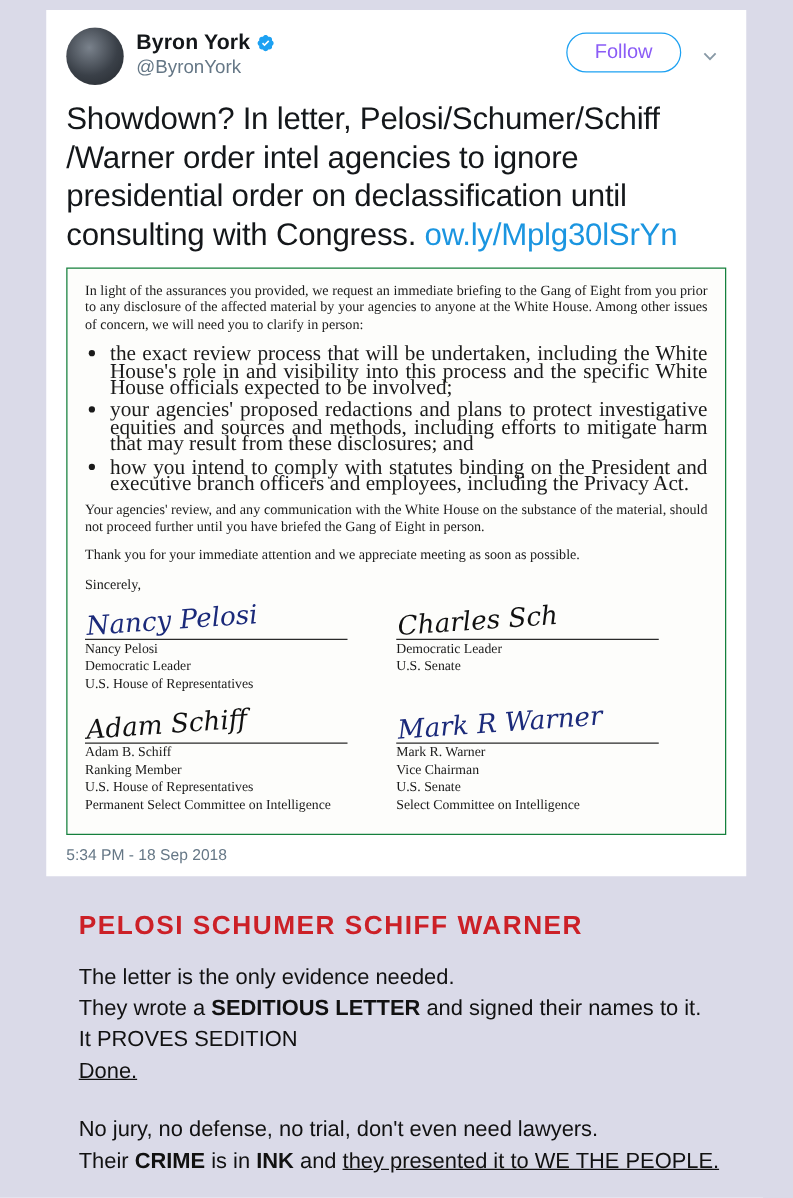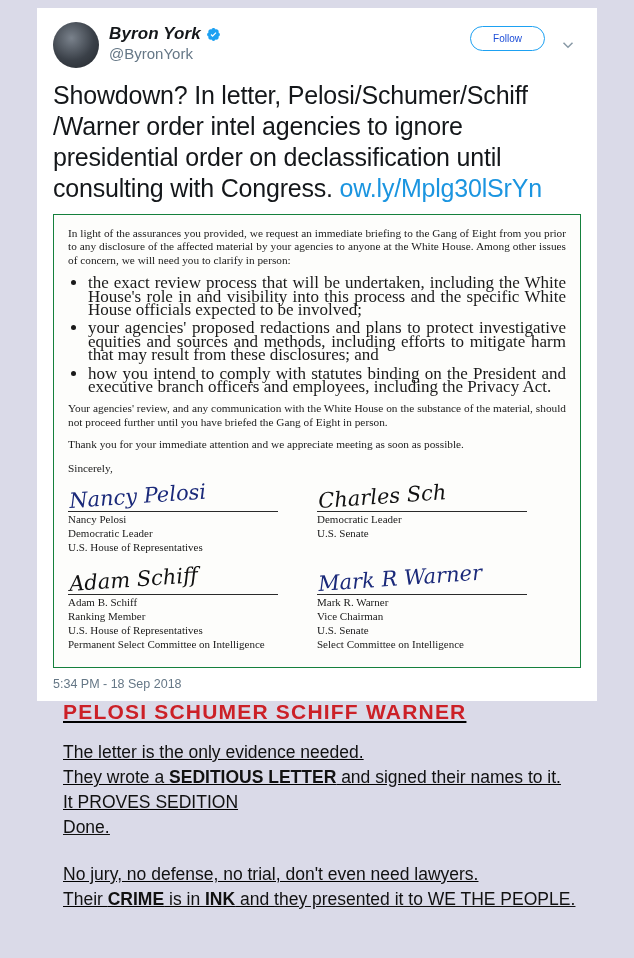--- a/index.html
+++ b/index.html
@@ -53,42 +53,41 @@
   }
   .name-line {
     display: flex;
     align-items: center;
   }
   .display-name {
     font-size: 17px;
     font-weight: bold;
     color: #14171a;
     letter-spacing: .1px;
-    font-style: italic;
   }
   .verified {
     width: 15px;
     height: 15px;
     margin-left: 5px;
     display: inline-block;
   }
   .handle {
     font-size: 15px;
     color: #657786;
     margin-top: 1px;
   }
   .follow-btn {
     position: absolute;
     right: 36px;
     top: 4px;
     border: 1px solid #1da1f2;
-    color: #1d4ed8;
+    color: #8b5cf6;
     background: #fff;
     border-radius: 20px;
-    font-size: 10px;
+    font-size: 16px;
     padding: 6px 22px;
     cursor: pointer;
     font-family: "Liberation Sans", sans-serif;
   }
   .caret {
     position: absolute;
     right: 4px;
     top: 14px;
     width: 18px;
     height: 18px;
@@ -182,23 +181,22 @@
   .timestamp {
     font-size: 12.5px;
     color: #657786;
     margin-top: 9px;
   }
 
   
   .meme {
     position: absolute;
     left: 37px;
-    top: 700px;
+    top: 729px;
     width: 560px;
-    text-decoration: underline;
   }
   .meme-title {
     color: #cc2027;
     font-size: 21px;
     font-weight: bold;
     letter-spacing: 1.2px;
     margin: 0 0 16px 26px;
   }
   .meme-body {
     font-size: 17.5px;

